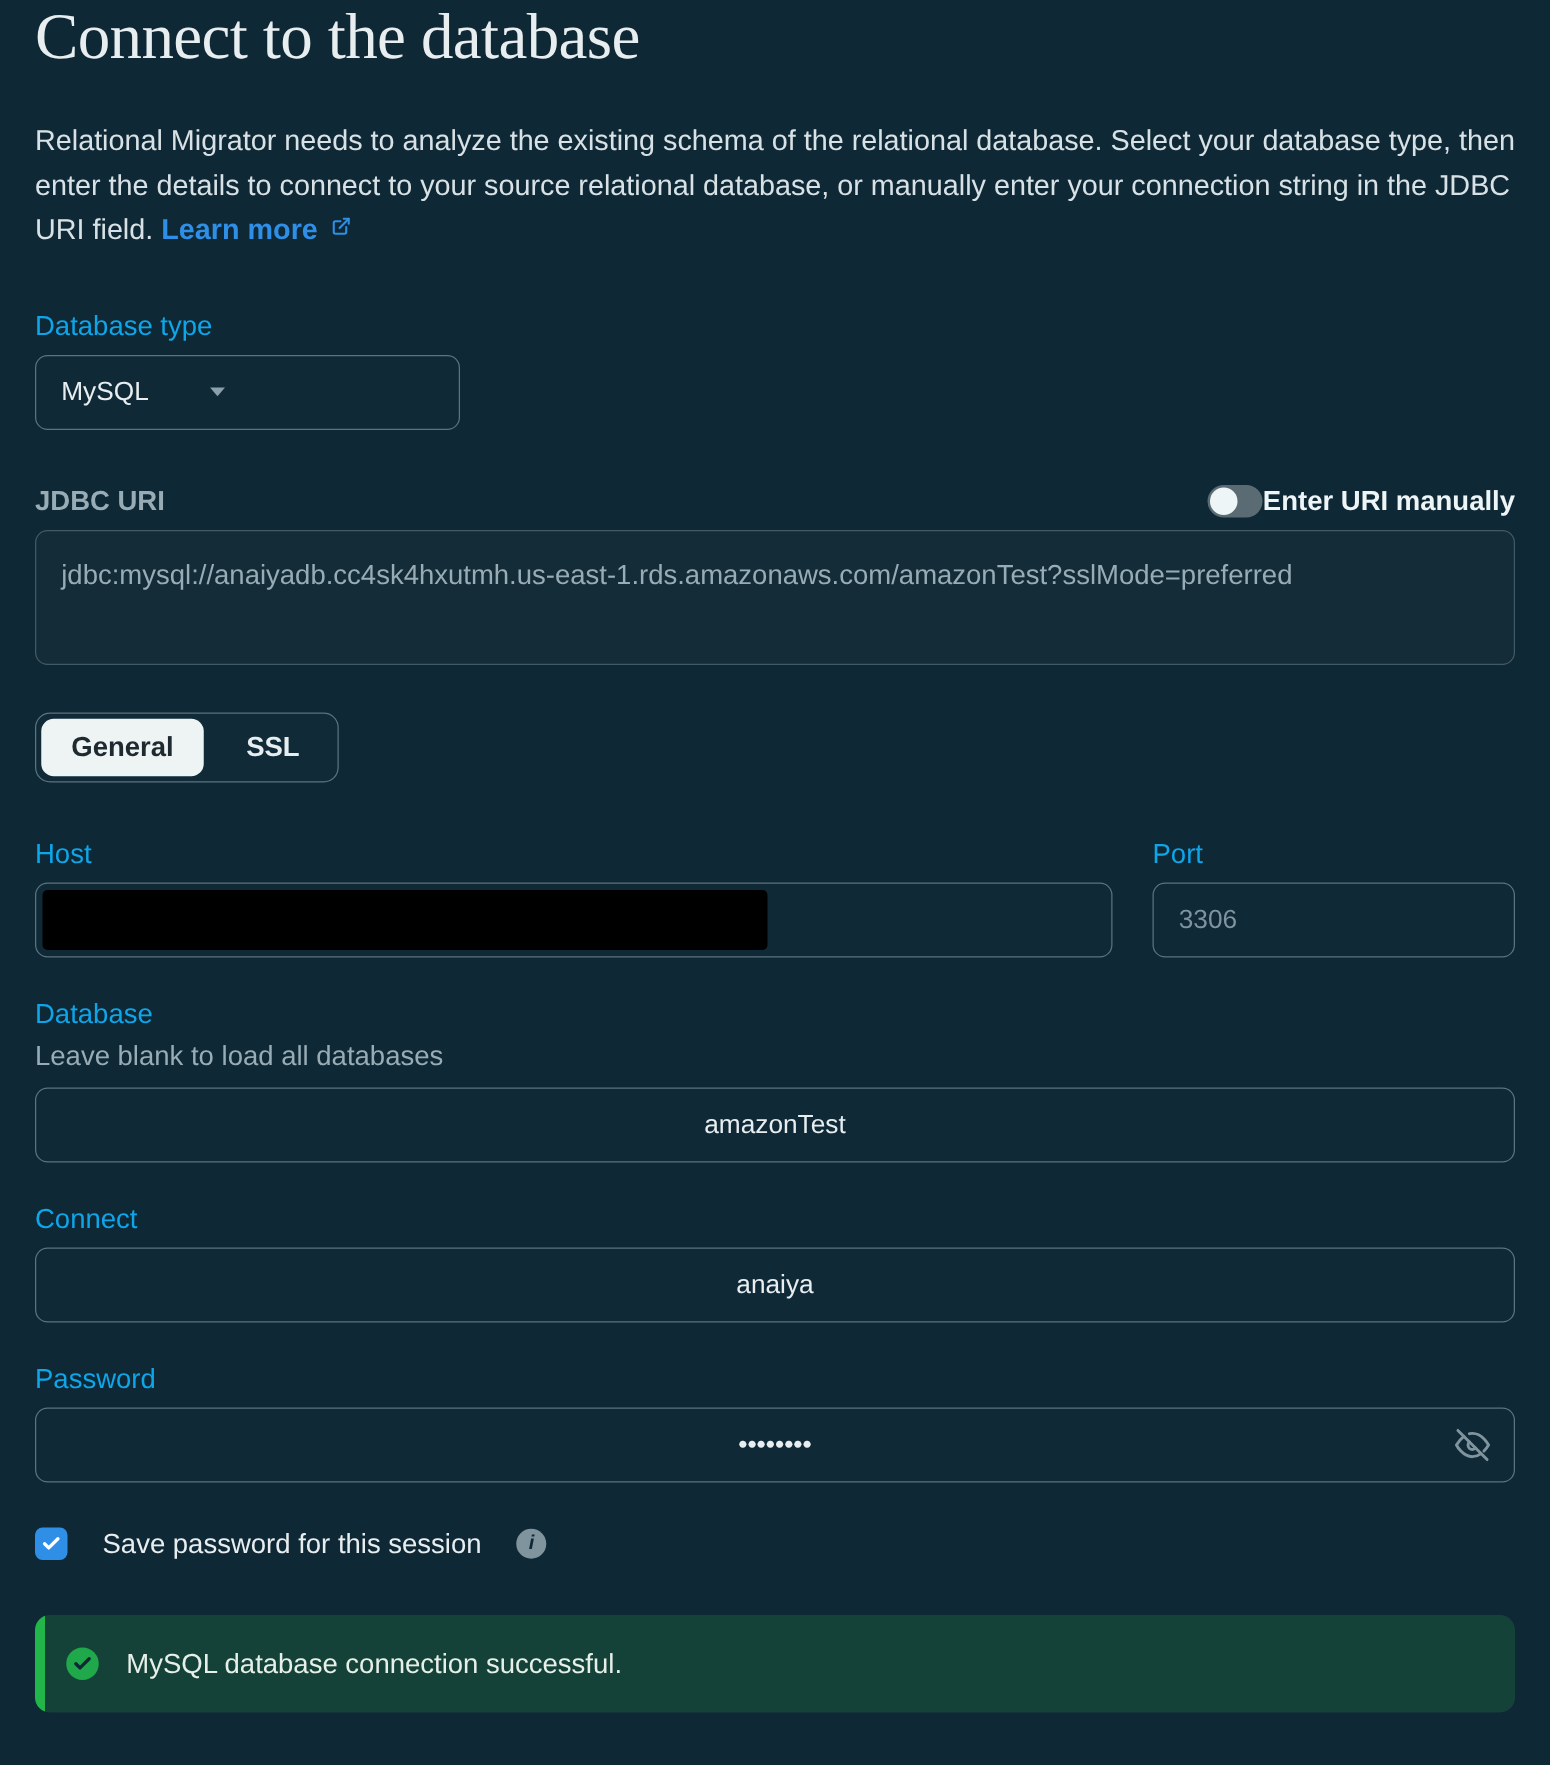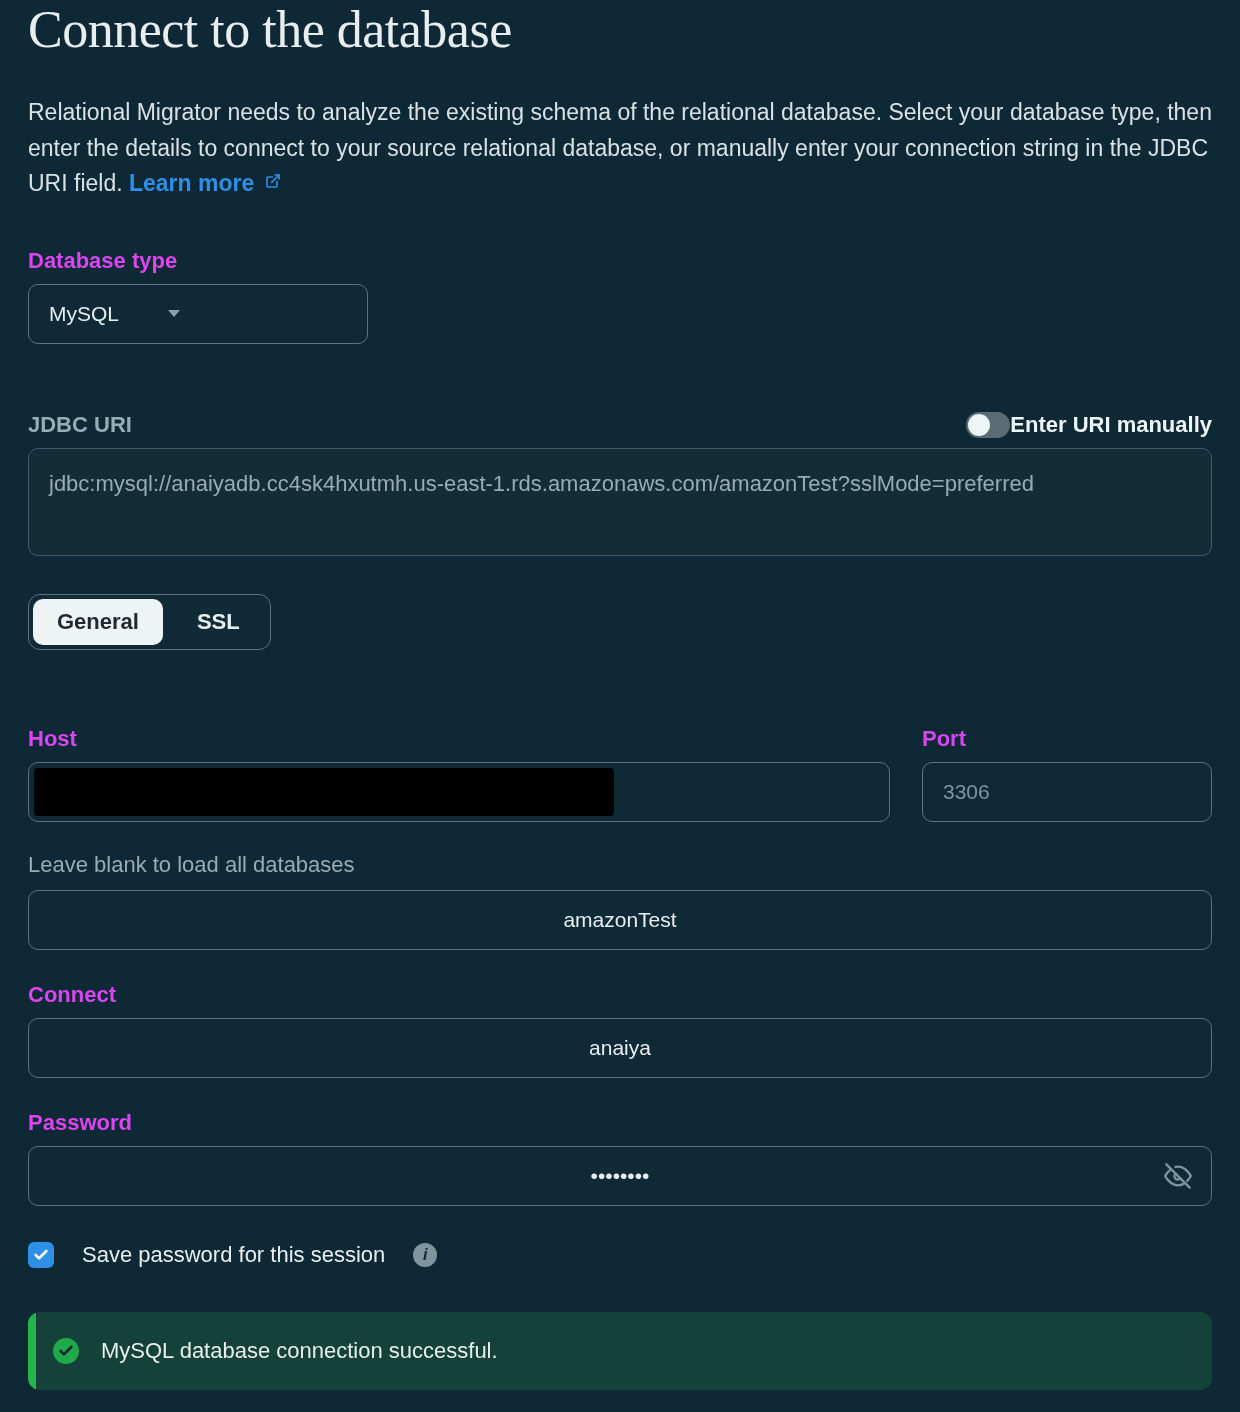--- a/index.html
+++ b/index.html
@@ -42,38 +42,38 @@
     line-height:1.55;
     color:#d8e2e6;
     margin-bottom:46px;
   }
   .desc a{
     color:var(--link); text-decoration:none; font-weight:600;
   }
   .ext-icon{display:inline-block;vertical-align:2px;margin-left:4px;}
 
   .label{
-    font-size:22px; font-weight:700; color:#d946ef; margin-bottom:10px;margin-top:32px;
+    font-size:22px; font-weight:400; color:#0ea5e9; margin-bottom:10px;
   }
   .sublabel{font-size:22px; color:var(--muted2); margin-top:-2px; margin-bottom:12px;}
 
   .select{
     width:340px; height:60px;
     background:var(--input-bg);
     border:1px solid var(--border);
     border-radius:10px;
     display:flex; align-items:center; 
     padding:0 20px;
     box-sizing:border-box;
     color:#e8eef0; font-size:21px;
     cursor:pointer;
     gap:48px;
   }
   .select .chev{color:#8aa0aa;}
-  .jdbc-head{display:flex; align-items:center; justify-content:space-between; margin-top:68px; margin-bottom:10px;}
+  .jdbc-head{display:flex; align-items:center; justify-content:space-between; margin-top:44px; margin-bottom:10px;}
   .jdbc-label{font-size:22px; font-weight:700; color:var(--muted2);}
   .toggle-wrap{display:flex; align-items:flex-start; }
   .toggle{width:44px;height:26px;border-radius:14px;background:#5b6b73;position:relative;cursor:pointer;}
   .toggle .knob{position:absolute;left:2px;top:2px;width:22px;height:22px;border-radius:11px;background:#eef5f7;}
   .toggle-text{font-size:22px;font-weight:700;color:#eef5f7;}
 
   .jdbc-box{
     width:100%; min-height:108px;
     border:1px solid var(--border-soft);
     border-radius:10px;
@@ -211,20 +211,21 @@
         <div class="redact"></div>
       </div>
     </div>
     <div class="col-port">
       <div class="label">Port</div>
       <input class="input" type="text" placeholder="3306" style="">
     </div>
   </div>
 
   <div class="field">
+    <div class="label">Database</div>
     <div class="sublabel">Leave blank to load all databases</div>
     <input class="input full" type="text" value="amazonTest" style="">
   </div>
 
   <div class="field">
     <div class="label">Connect</div>
     <input class="input full" type="text" value="anaiya" style="">
   </div>
 
   <div class="field">

